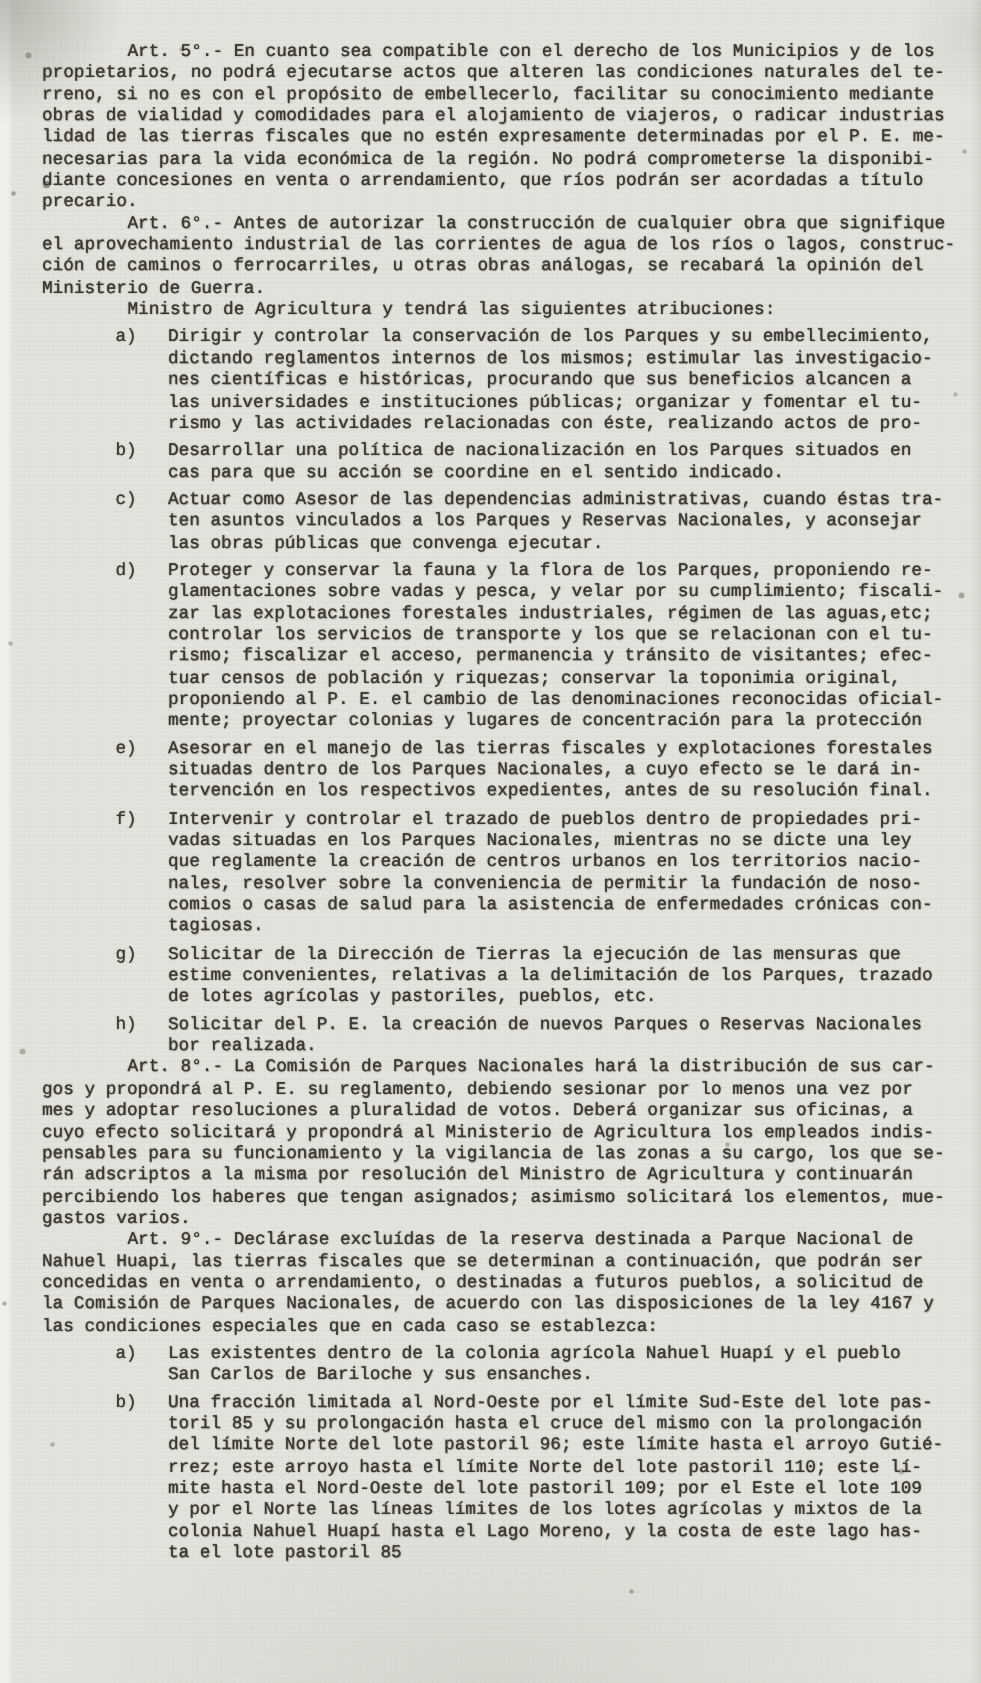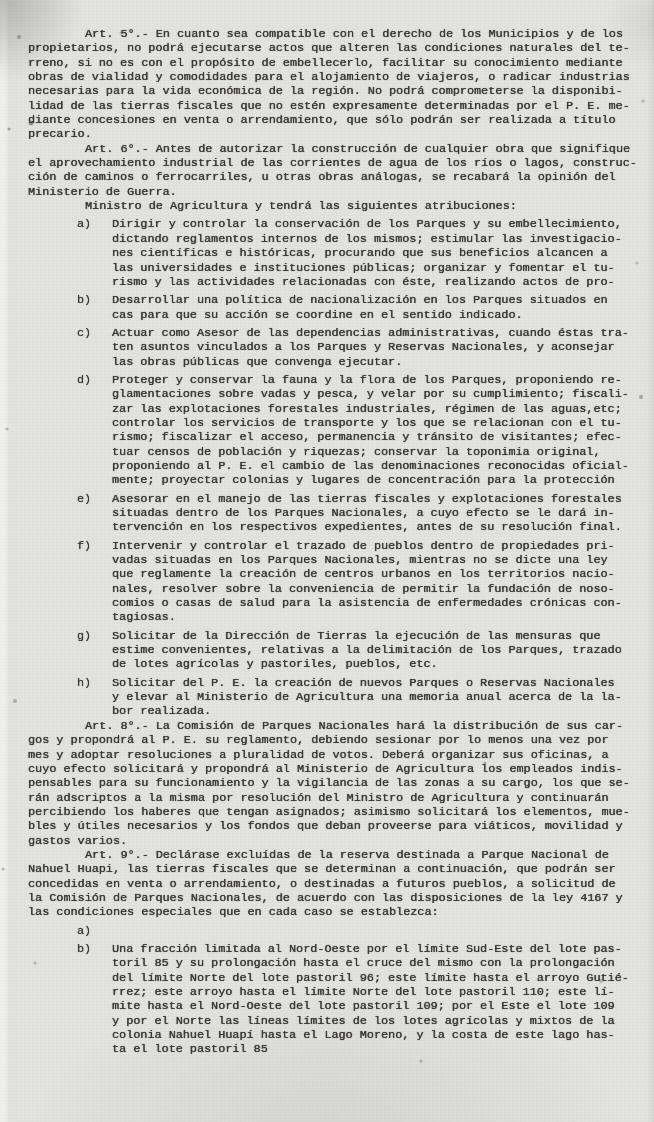--- a/index.html
+++ b/index.html
@@ -75,23 +75,23 @@
 
 <div class="speckles"></div>
 
 <div class="sheet">
     <div class="block article">
       <div class="lines">
         <div class="line">Art. 5°.- En cuanto sea compatible con el derecho de los Municipios y de los</div>
         <div class="line">propietarios, no podrá ejecutarse actos que alteren las condiciones naturales del te-</div>
         <div class="line">rreno, si no es con el propósito de embellecerlo, facilitar su conocimiento mediante</div>
         <div class="line">obras de vialidad y comodidades para el alojamiento de viajeros, o radicar industrias</div>
+        <div class="line">lidad de las tierras fiscales que no estén expresamente determinadas por el P. E. me-</div>
         <div class="line">necesarias para la vida económica de la región. No podrá comprometerse la disponibi-</div>
-        <div class="line">lidad de las tierras fiscales que no estén expresamente determinadas por el P. E. me-</div>
-        <div class="line">diante concesiones en venta o arrendamiento, que sólo podrán ser realizada a título</div>
+        <div class="line">diante concesiones en venta o arrendamiento, que ríos podrán ser acordadas a título</div>
         <div class="line">precario.</div>
       </div>
     </div>
     <div class="block article">
       <div class="lines">
         <div class="line">Art. 6°.- Antes de autorizar la construcción de cualquier obra que signifique</div>
         <div class="line">el aprovechamiento industrial de las corrientes de agua de los ríos o lagos, construc-</div>
         <div class="line">ción de caminos o ferrocarriles, u otras obras análogas, se recabará la opinión del</div>
         <div class="line">Ministerio de Guerra.</div>
       </div>
@@ -163,48 +163,50 @@
       <div class="lines">
         <div class="line">Solicitar de la Dirección de Tierras la ejecución de las mensuras que</div>
         <div class="line">estime convenientes, relativas a la delimitación de los Parques, trazado</div>
         <div class="line">de lotes agrícolas y pastoriles, pueblos, etc.</div>
       </div>
     </div>
     <div class="block item">
       <span class="letter line">h)</span>
       <div class="lines">
         <div class="line">Solicitar del P. E. la creación de nuevos Parques o Reservas Nacionales</div>
-        <div class="line">y elevar al Ministerio de Agricultura una memoria anual acerca de la la-</div>
         <div class="line">bor realizada.</div>
       </div>
     </div>
     <div class="block article">
       <div class="lines">
         <div class="line">Art. 8°.- La Comisión de Parques Nacionales hará la distribución de sus car-</div>
         <div class="line">gos y propondrá al P. E. su reglamento, debiendo sesionar por lo menos una vez por</div>
         <div class="line">mes y adoptar resoluciones a pluralidad de votos. Deberá organizar sus oficinas, a</div>
         <div class="line">cuyo efecto solicitará y propondrá al Ministerio de Agricultura los empleados indis-</div>
         <div class="line">pensables para su funcionamiento y la vigilancia de las zonas a su cargo, los que se-</div>
         <div class="line">rán adscriptos a la misma por resolución del Ministro de Agricultura y continuarán</div>
         <div class="line">percibiendo los haberes que tengan asignados; asimismo solicitará los elementos, mue-</div>
-        <div class="line">bles y útiles necesarios y los fondos que deban proveerse para viáticos, movilidad y</div>
         <div class="line">gastos varios.</div>
       </div>
     </div>
     <div class="block article">
       <div class="lines">
         <div class="line">Art. 9°.- Declárase excluídas de la reserva destinada a Parque Nacional de</div>
         <div class="line">Nahuel Huapi, las tierras fiscales que se determinan a continuación, que podrán ser</div>
         <div class="line">concedidas en venta o arrendamiento, o destinadas a futuros pueblos, a solicitud de</div>
         <div class="line">la Comisión de Parques Nacionales, de acuerdo con las disposiciones de la ley 4167 y</div>
         <div class="line">las condiciones especiales que en cada caso se establezca:</div>
       </div>
     </div>
     <div class="block item">
       <span class="letter line">a)</span>
+      <div class="lines">
+        <div class="line">Las existentes dentro de la colonia agrícola Nahuel Huapí y el pueblo</div>
+        <div class="line">San Carlos de Bariloche y sus ensanches.</div>
+      </div>
     </div>
     <div class="block item">
       <span class="letter line">b)</span>
       <div class="lines">
         <div class="line">Una fracción limitada al Nord-Oeste por el límite Sud-Este del lote pas-</div>
         <div class="line">toril 85 y su prolongación hasta el cruce del mismo con la prolongación</div>
         <div class="line">del límite Norte del lote pastoril 96; este límite hasta el arroyo Gutié-</div>
         <div class="line">rrez; este arroyo hasta el límite Norte del lote pastoril 110; este lí-</div>
         <div class="line">mite hasta el Nord-Oeste del lote pastoril 109; por el Este el lote 109</div>
         <div class="line">y por el Norte las líneas límites de los lotes agrícolas y mixtos de la</div>

